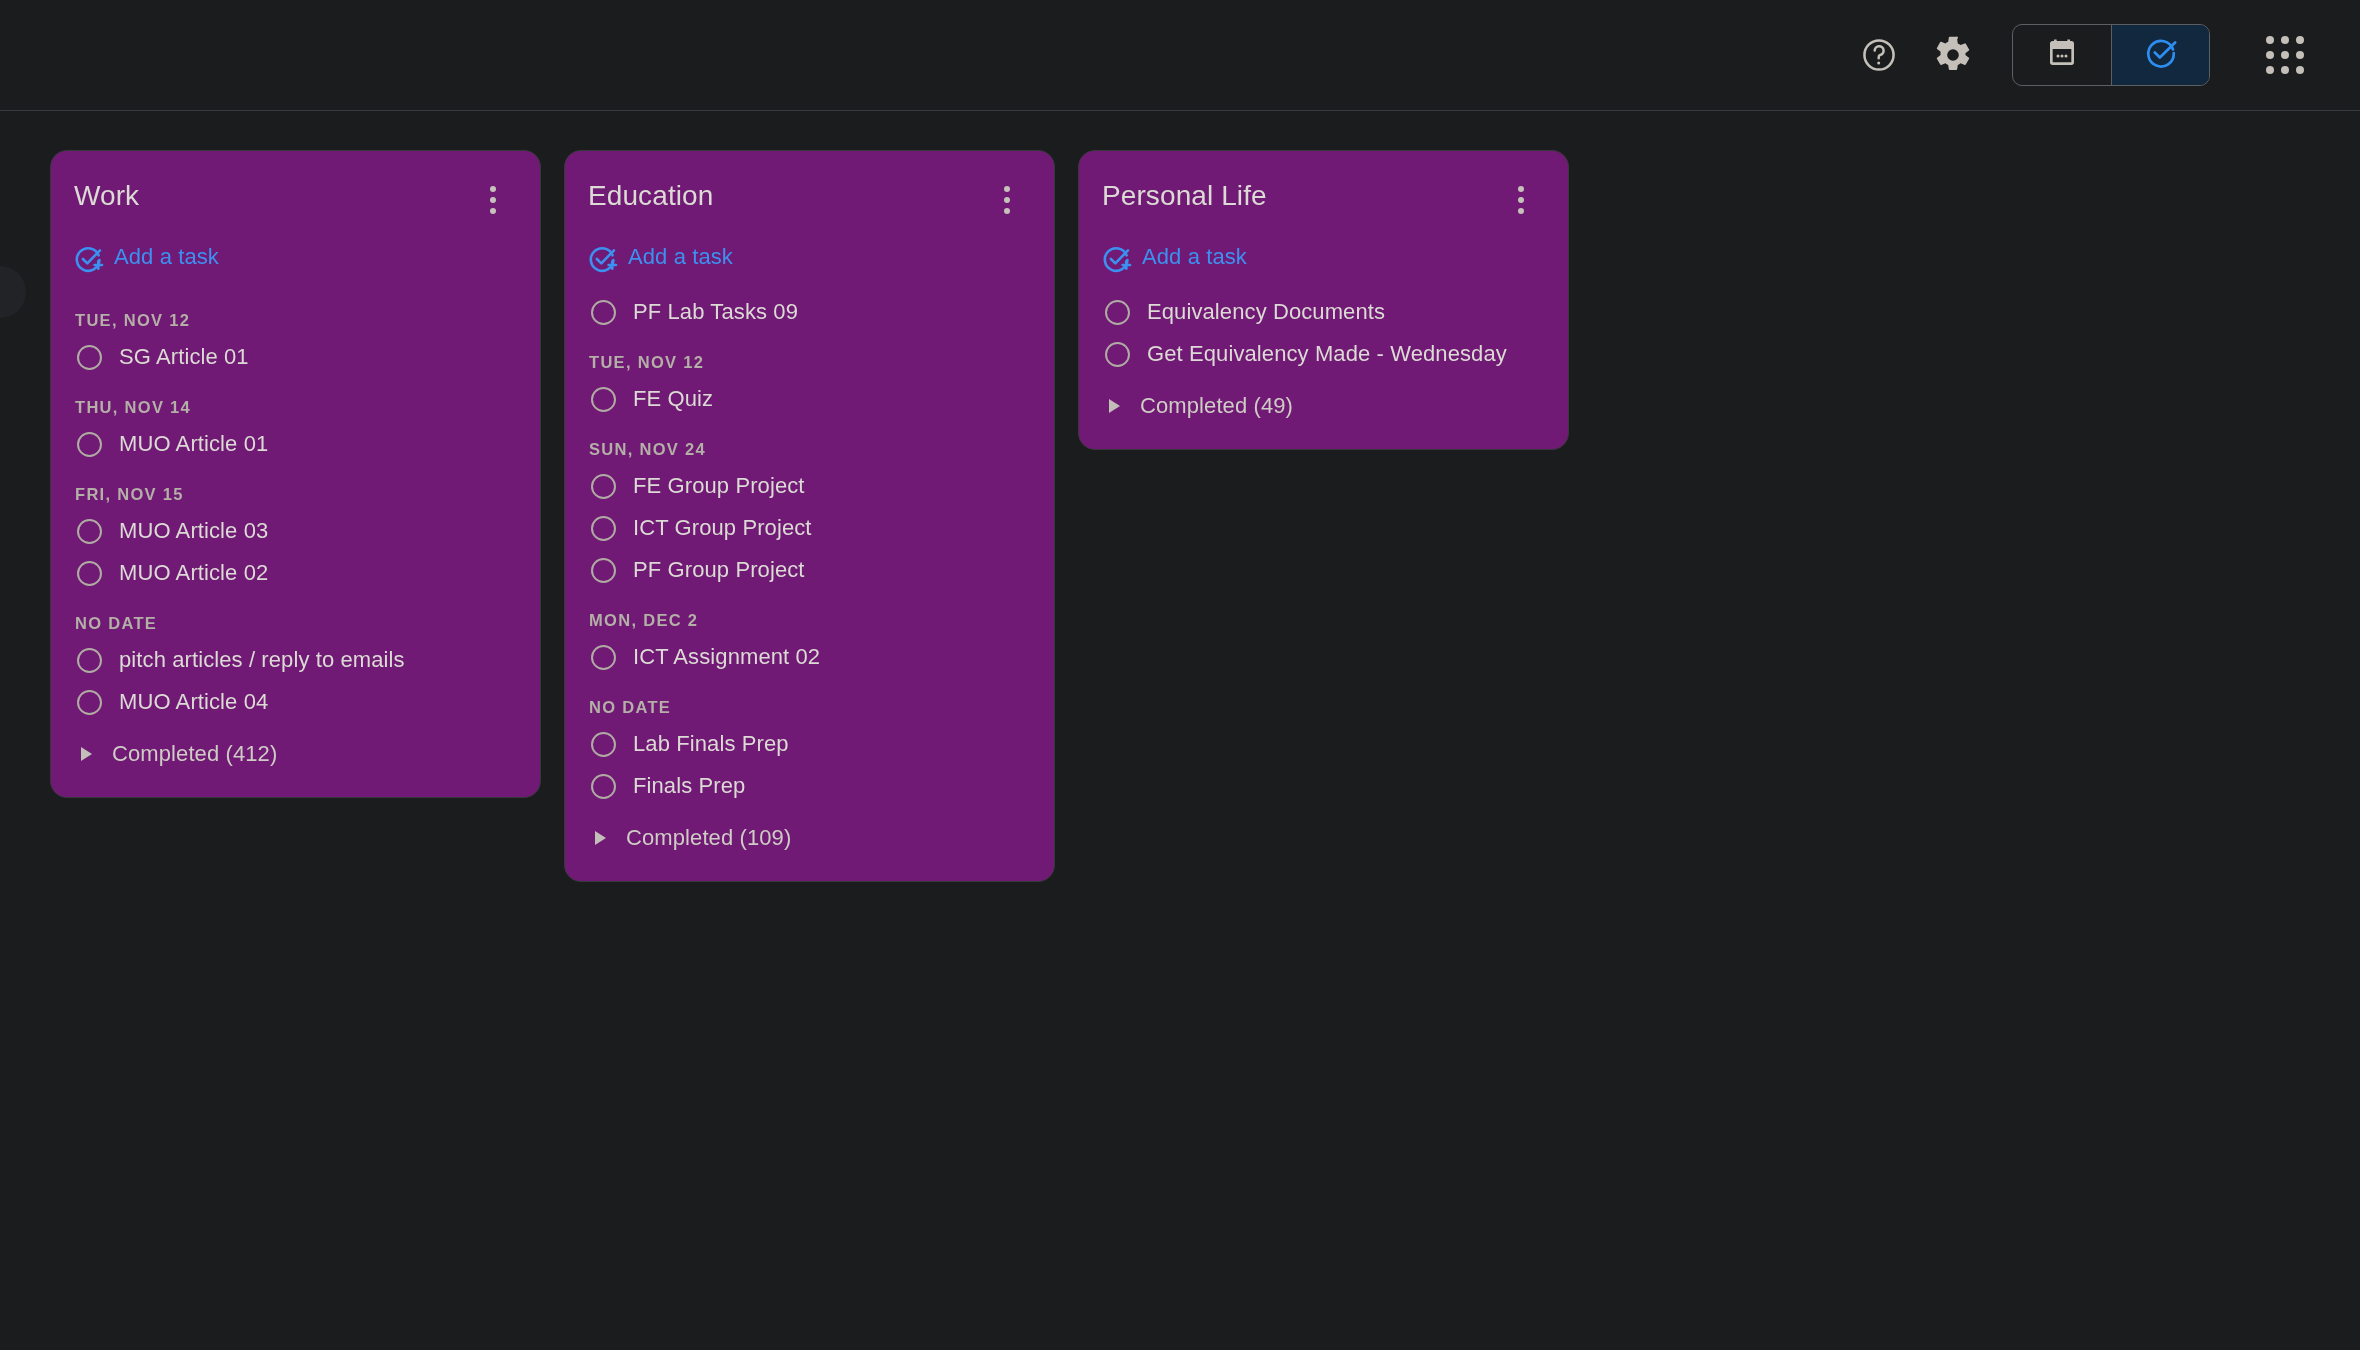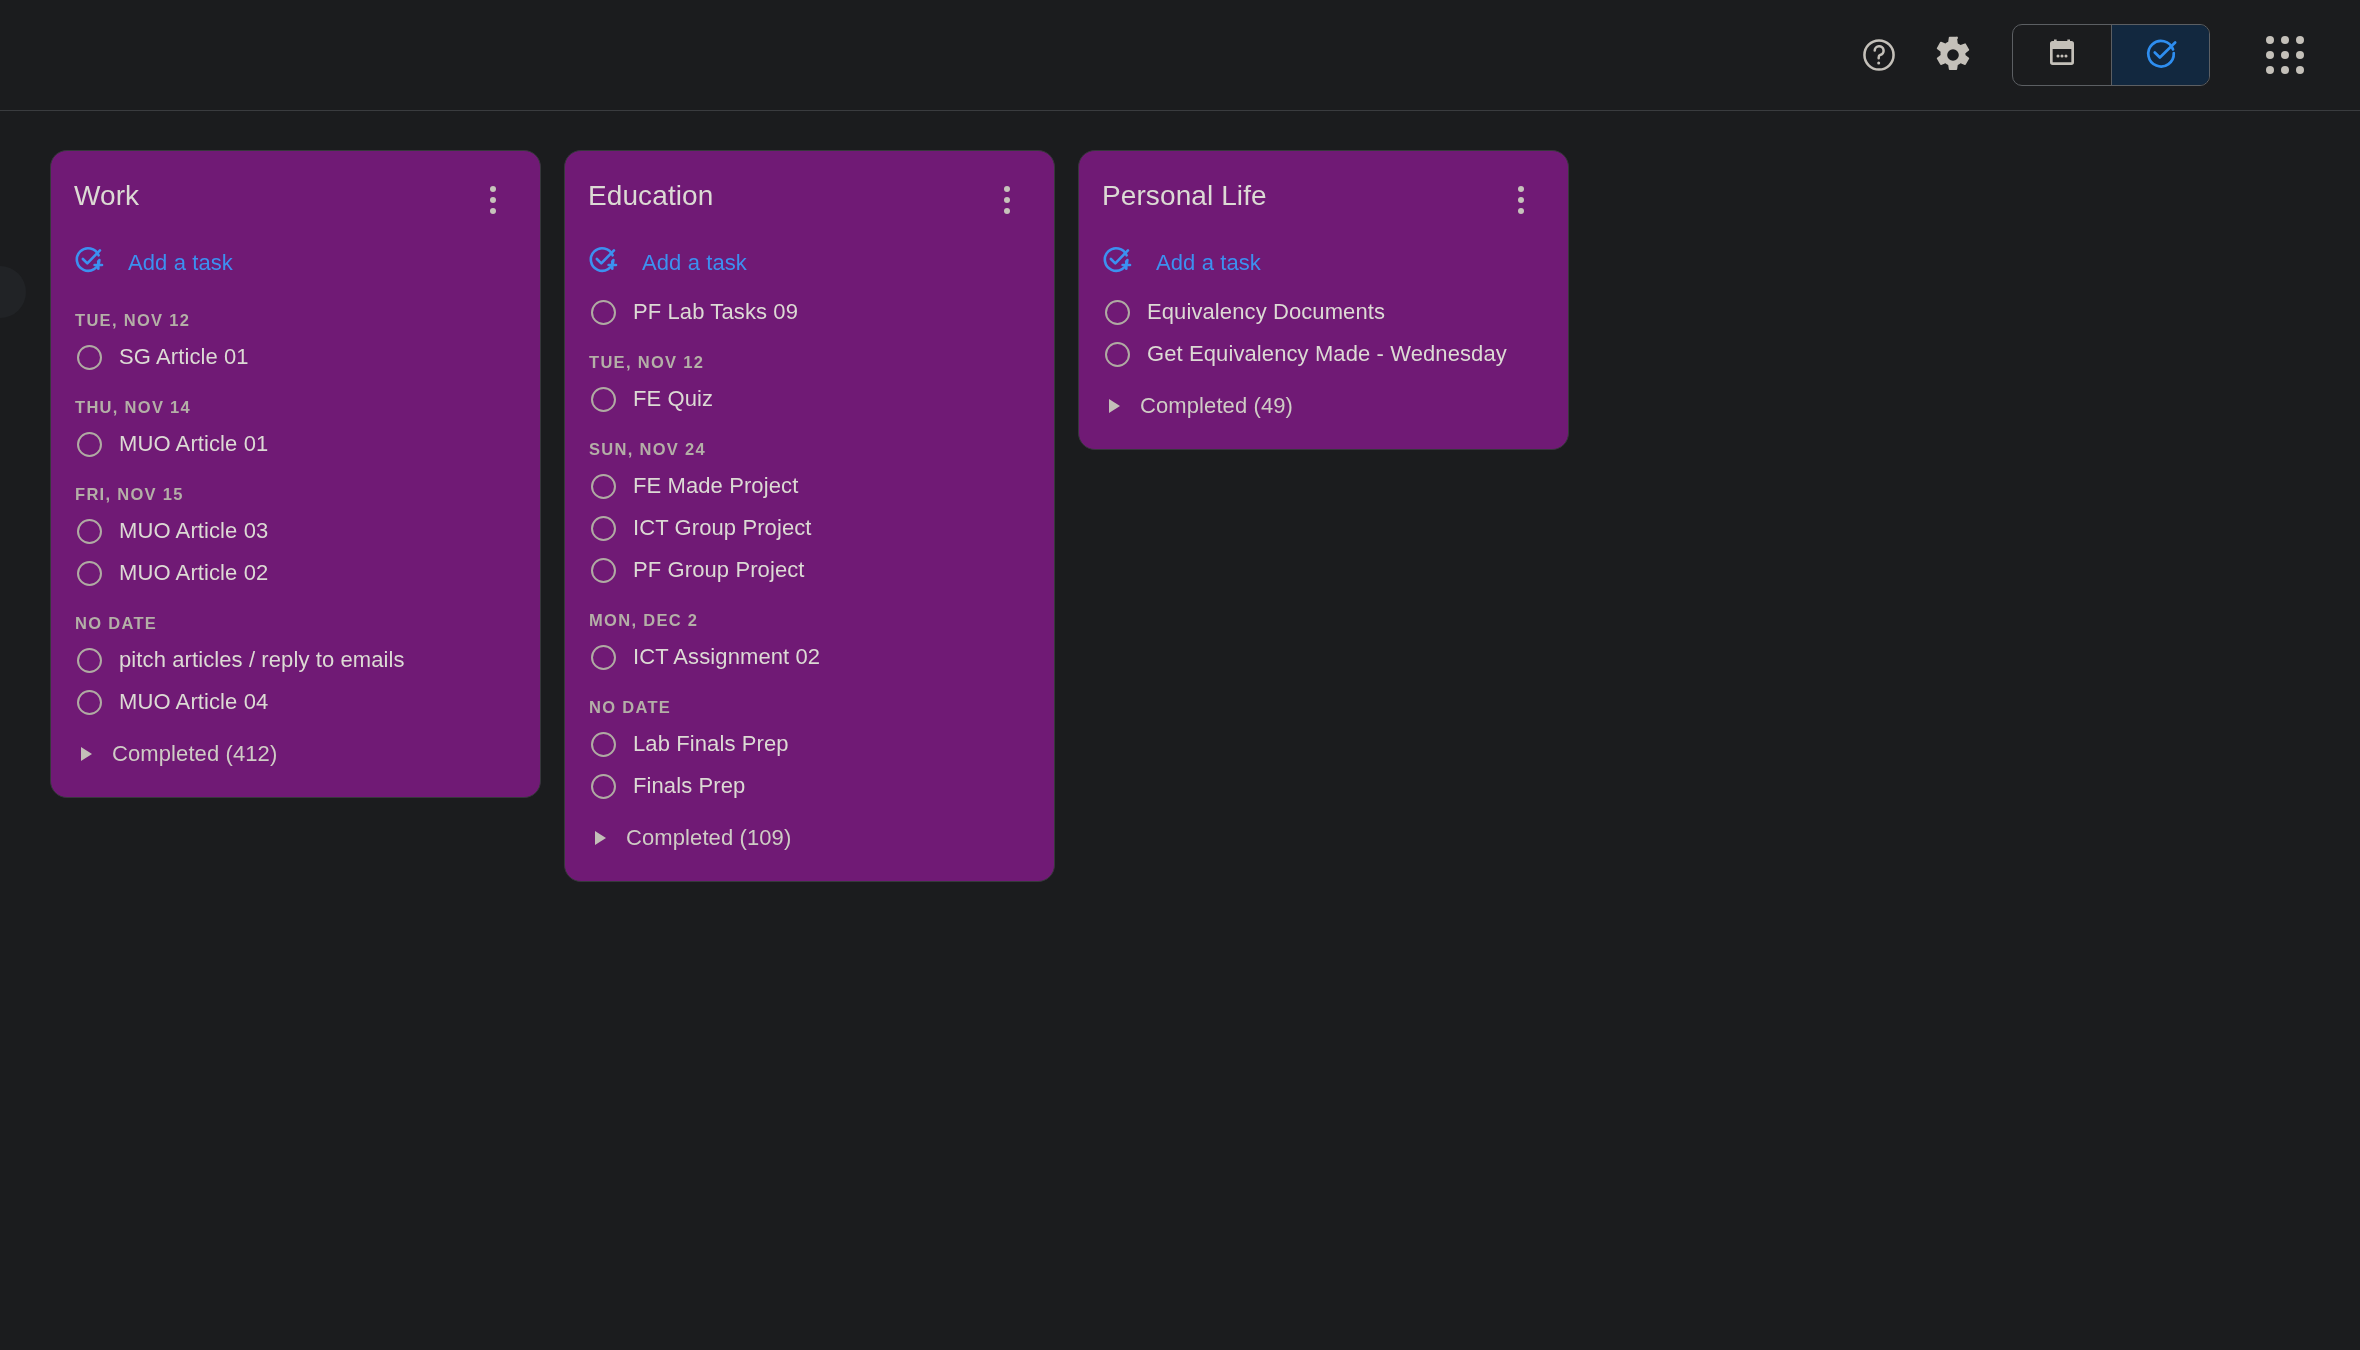--- a/index.html
+++ b/index.html
@@ -140,22 +140,22 @@
   }
   .kebab span {
     width: 6px; height: 6px;
     border-radius: 50%;
     background: #c6c2bb;
     display: block;
   }
 
   .add-task {
     display: flex;
-    align-items: center;
-    gap: 22px;
+    align-items: flex-start;
+    gap: 8px;
     padding: 10px 22px 10px 22px;
     cursor: pointer;
   }
   .add-task-label {
     font-size: 22px;
     color: #3c91f0;
     letter-spacing: 0.1px;
   }
 
   .date-head {
@@ -359,21 +359,21 @@
         <span class="task-label">PF Lab Tasks 09</span>
       </div>
       <div class="date-head">TUE, NOV 12</div>
       <div class="task-row">
         <span class="task-circle"></span>
         <span class="task-label">FE Quiz</span>
       </div>
       <div class="date-head">SUN, NOV 24</div>
       <div class="task-row">
         <span class="task-circle"></span>
-        <span class="task-label">FE Made Project</span>
+        <span class="task-label">FE Group Project</span>
       </div>
       <div class="task-row">
         <span class="task-circle"></span>
         <span class="task-label">ICT Group Project</span>
       </div>
       <div class="task-row">
         <span class="task-circle"></span>
         <span class="task-label">PF Group Project</span>
       </div>
       <div class="date-head">MON, DEC 2</div>

